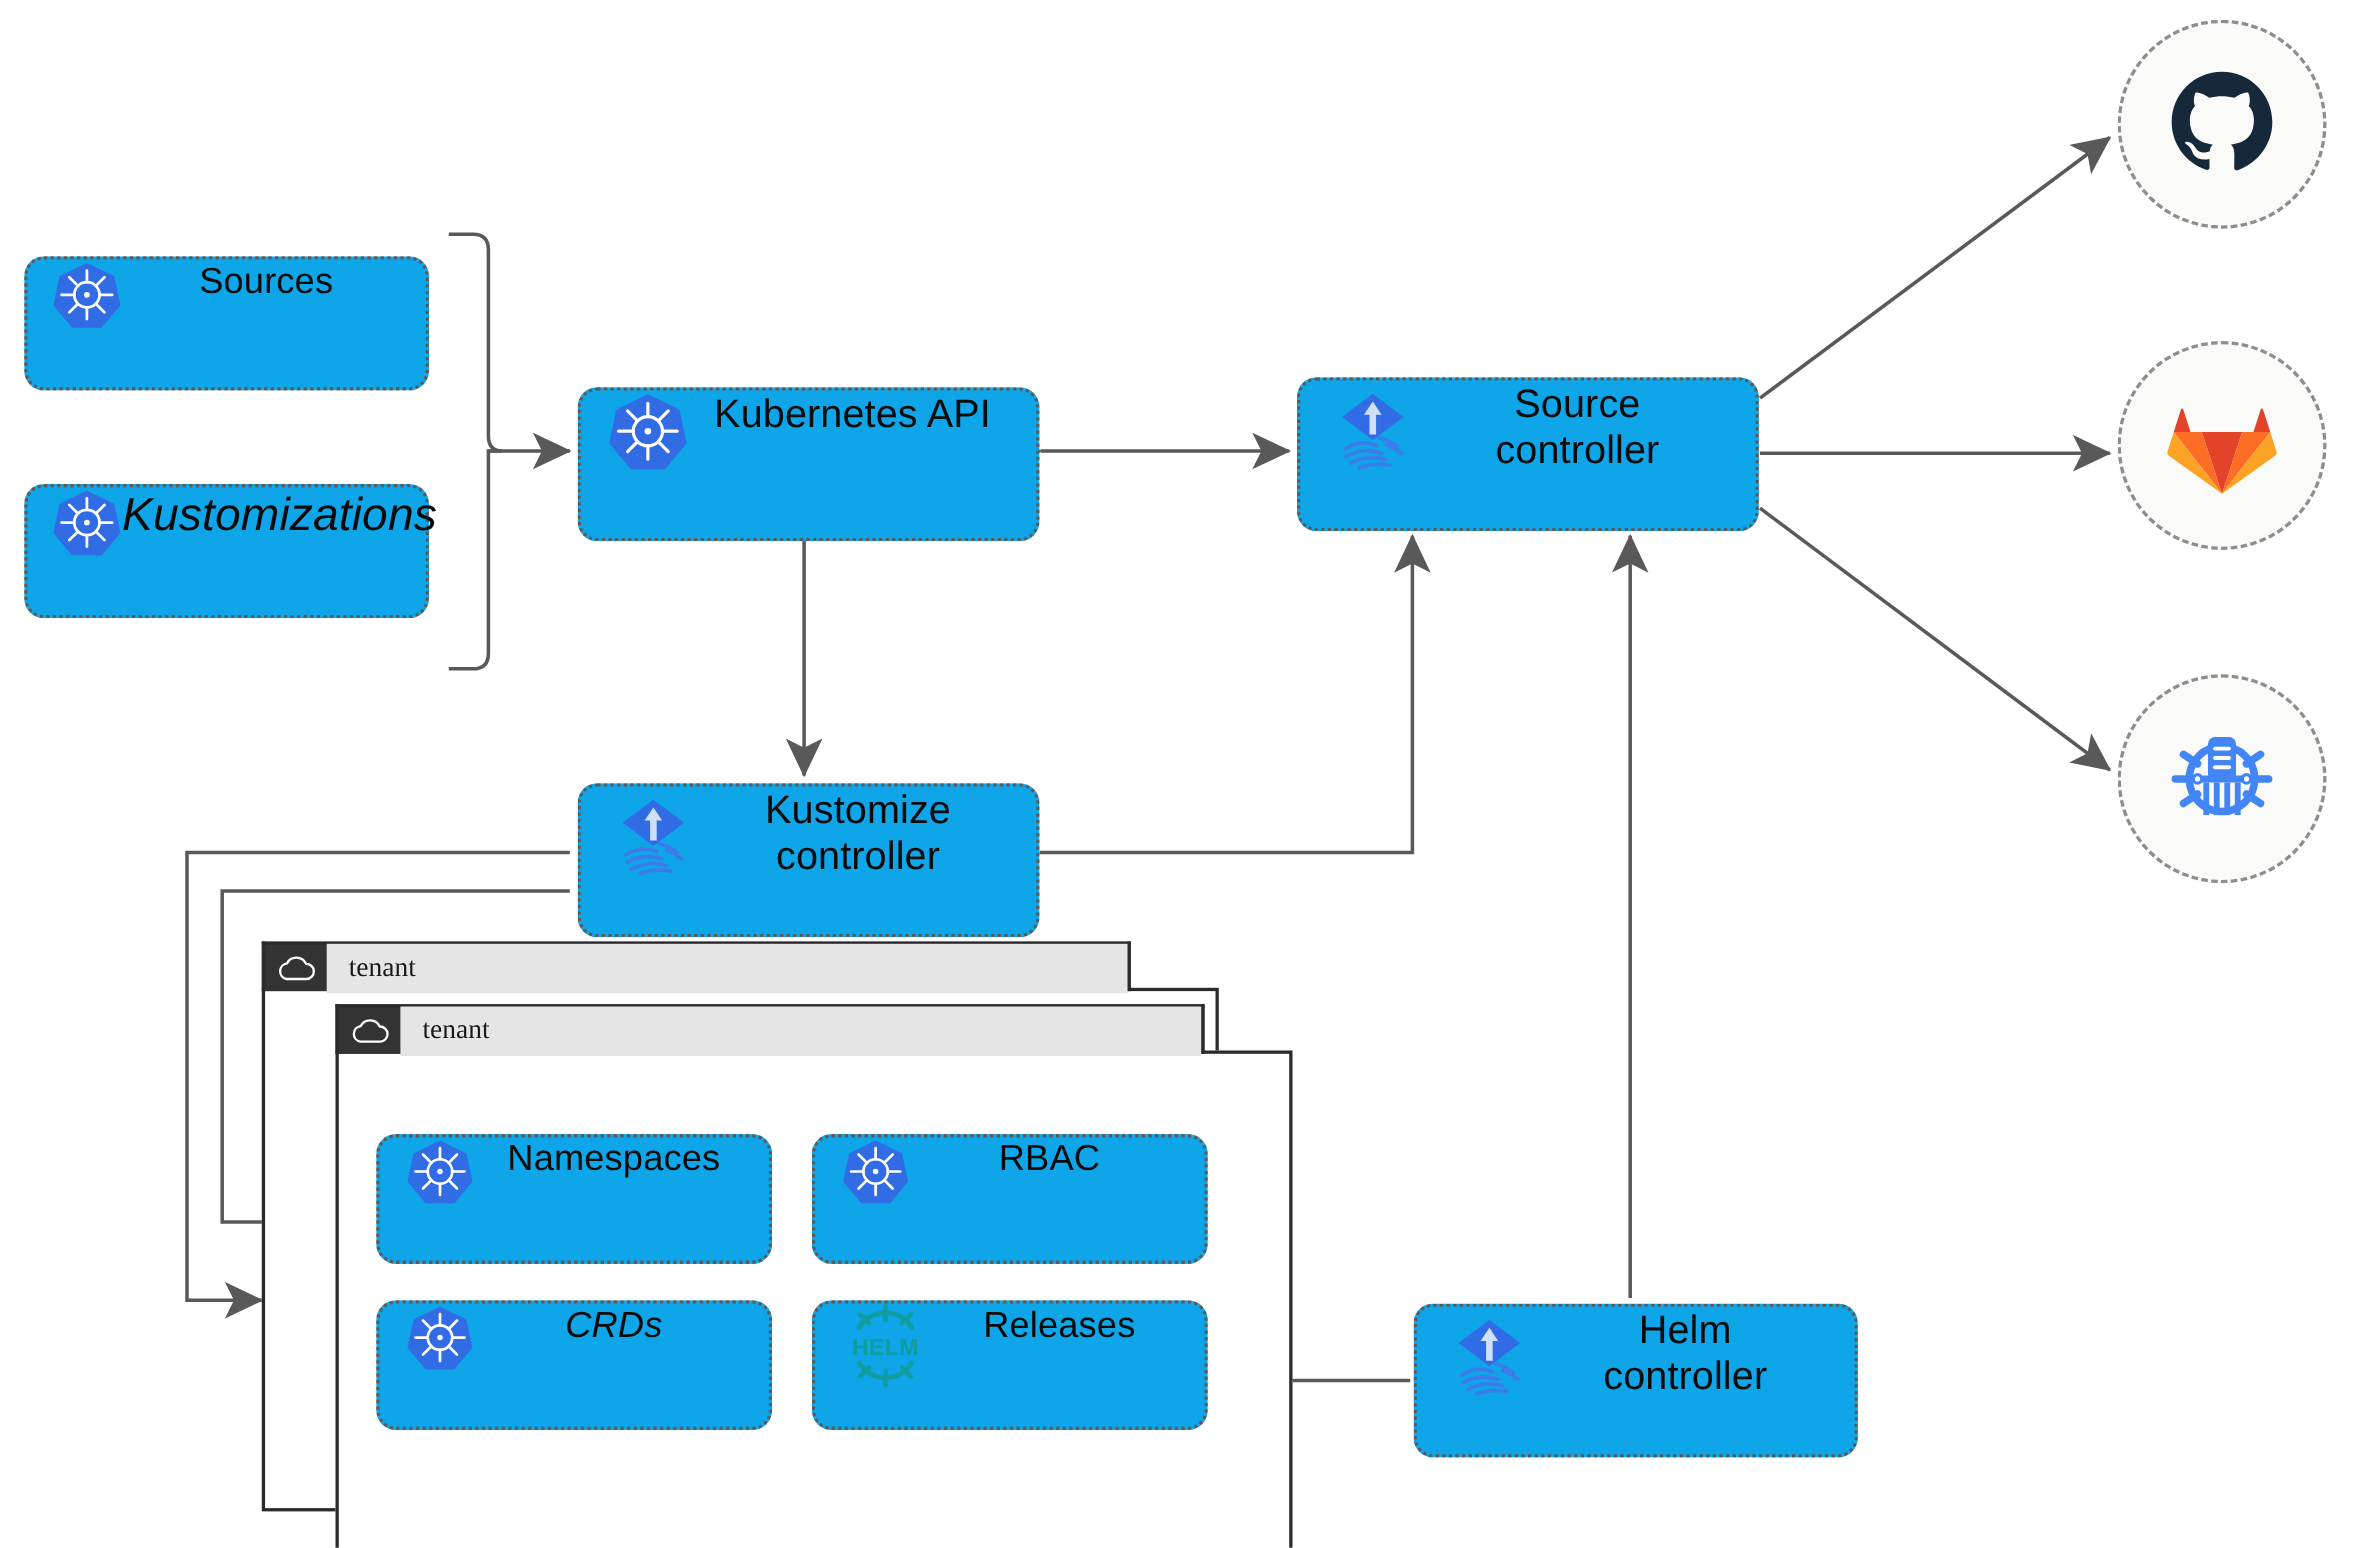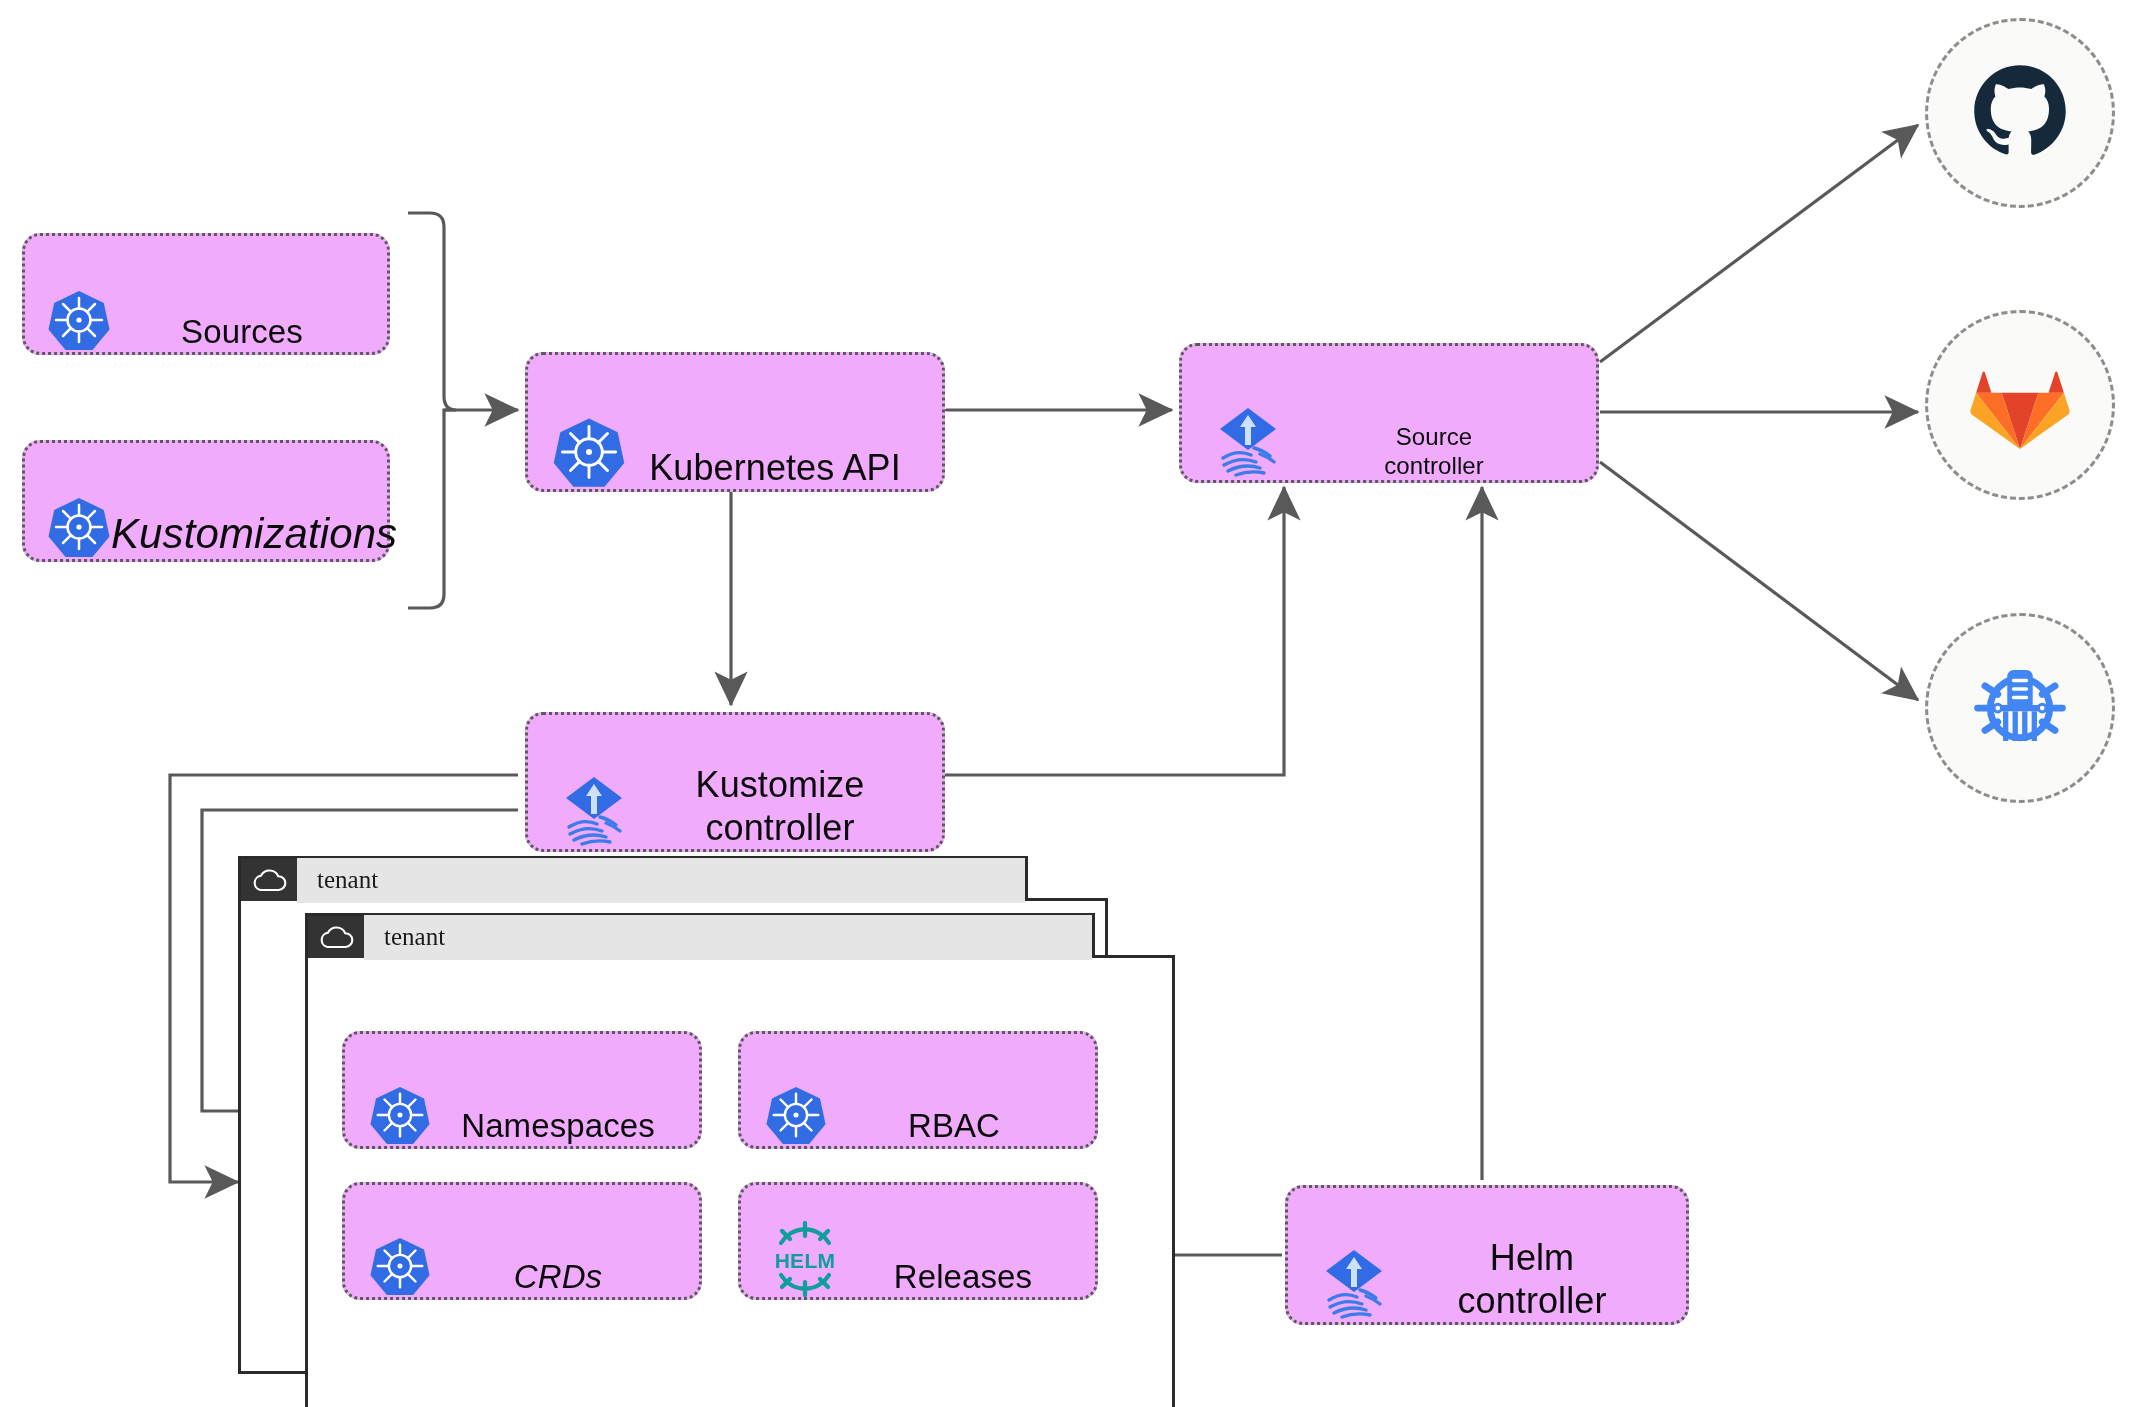--- a/index.html
+++ b/index.html
@@ -7,24 +7,24 @@
     font-family:"Liberation Sans","DejaVu Sans",sans-serif;
     width:2144px;height:1407px;position:relative;overflow:hidden;
   }
   #stage{position:absolute;left:0;top:0;width:2144px;height:1407px;}
   svg.edges{position:absolute;left:0;top:0;width:2144px;height:1407px;pointer-events:none;}
 
   
   .node{
     position:absolute;
     box-sizing:border-box;
-    background:#f0abfc;
+    background:#0ea5e9;
     border:3px dotted #5a5a5a;
     border-radius:18px;
-    display:flex;align-items:flex-end;
+    display:flex;align-items:flex-start;
     z-index:3;
   }
   .node .ico{flex:0 0 auto;display:flex;align-items:center;justify-content:center;}
   .node .lbl{
     flex:1 1 auto;text-align:center;color:#0b0b0b;
     line-height:1.18;letter-spacing:.1px;
   }
 
   
   .circ{
@@ -190,21 +190,21 @@
         <g fill="none" stroke="#3C7CEA" stroke-width="3.4" stroke-linecap="round">
           <path d="M17,62 Q31,53 45,59"></path>
           <path d="M18,69 Q34,60 50,66"></path>
           <path d="M22,75 Q38,67 54,72"></path>
           <path d="M30,79 Q44,74 58,77"></path>
           <path d="M48,52 Q56,54 64,60"></path>
           <path d="M54,58 Q62,61 68,66"></path>
         </g>
       </svg>
     </span>
-    <span class="lbl" style="font-size:24px;">
+    <span class="lbl" style="font-size:36px;">
       <span>Source</span><br>
       <span>controller</span>
     </span>
   </div>
 
   <div class="node" style="left:525px;top:712px;width:420px;height:140px;padding:0 18px 0 24px;">
     <span class="ico">
       <svg width="84" height="84" viewBox="0 0 84 84">
         <path d="M42,12 L70,33 L42,54 L14,33 Z" fill="#316CE6"></path>
         <path d="M42,19 L50,31 L45,31 L45,49 L39,49 L39,31 L34,31 Z" fill="#CFE0FB"></path>

